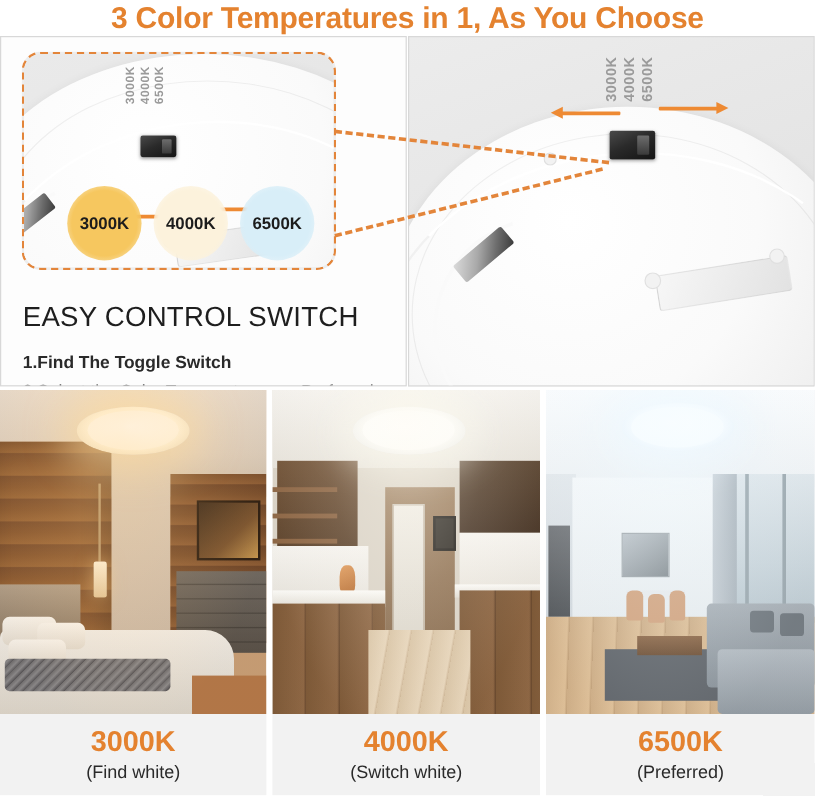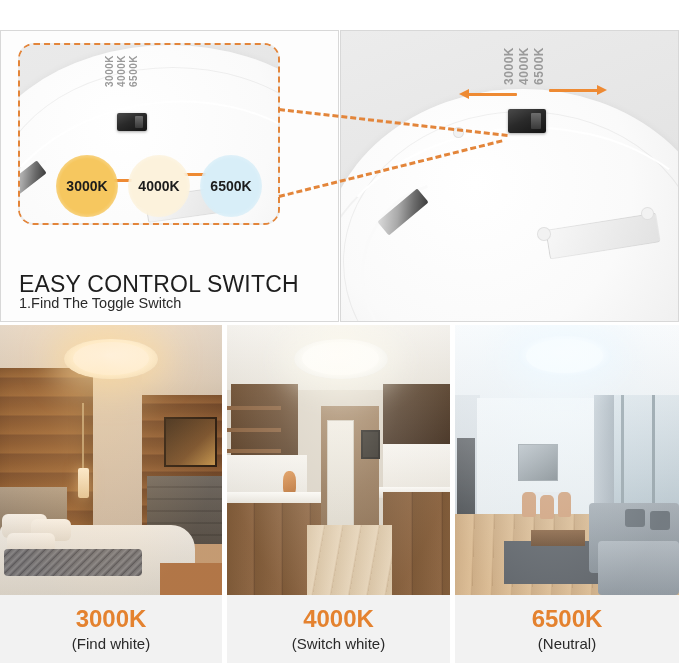--- a/index.html
+++ b/index.html
@@ -115,28 +115,28 @@
   }
   .ct-3000{background:radial-gradient(circle,#F6C75F 0%,#F6C75F 62%,rgba(246,199,95,0.55) 82%,rgba(246,199,95,0) 100%);}
   .ct-4000{background:radial-gradient(circle,#FCF2DC 0%,#FCF2DC 62%,rgba(252,242,220,0.55) 82%,rgba(252,242,220,0) 100%);}
   .ct-6500{background:radial-gradient(circle,#D8EEF8 0%,#D8EEF8 62%,rgba(216,238,248,0.55) 82%,rgba(216,238,248,0) 100%);}
 
   
   .connector{position:absolute;height:0;border-top:3px dashed #E3853A;transform-origin:left center;}
 
   
   .easy-heading{
-    position:absolute;left:18px;top:240px;
+    position:absolute;left:18px;top:220px;
     font-size:23px;color:#1e1e1e;letter-spacing:0.2px;white-space:nowrap;
   }
   .step{
     position:absolute;left:18px;
     font-size:14.5px;color:#2a2a2a;white-space:nowrap;
   }
-  .step-1{top:264px;}
+  .step-1{top:264px;font-weight:bold;}
   .step-2{top:288px;}
 
   
   .bottom-row{position:absolute;left:0;top:325px;width:679px;height:338px;background:#ffffff;}
   .room-col{position:absolute;top:0;width:222px;height:338px;}
   .room-col.c1{left:0;}
   .room-col.c2{left:227px;width:223px;}
   .room-col.c3{left:455px;width:224px;}
 
   .room-photo{position:absolute;left:0;top:0;width:100%;height:270px;overflow:hidden;}
@@ -210,20 +210,23 @@
 
   
   .lamp{position:absolute;border-radius:50%;}
   .lamp-inner{position:absolute;inset:9%;border-radius:50%;}
 </style>
 </head>
 <body>
 
 <div class="page">
 
+  <div class="title-bar">
+    <div class="title-text">3 Color Temperatures in 1, As You Choose</div>
+  </div>
 
   <div class="top-row">
 
     <div class="panel-left">
 
       <div class="inset">
         <div class="inset-art fixture">
           <div class="fx-bg"></div>
           <div class="fx-disc" style="left:20px;top:40px;width:400px;height:300px;"></div>
           <div class="fx-ring" style="left:44px;top:62px;width:356px;height:262px;"></div>
@@ -392,18 +395,18 @@
           <div class="r3-cushion" style="left:87%;top:69%;width:9%;height:7%;"></div>
           <div class="r3-sofa2"></div>
           <div class="lamp" style="left:28%;top:4%;width:42%;height:15%;background:radial-gradient(ellipse at 50% 45%, #ffffff 0%, #f8fcff 55%, #eaf3fa 82%, #dbe8f2 100%);box-shadow:0 0 30px 12px rgba(236,248,255,0.65);">
             <div class="lamp-inner" style="background:radial-gradient(ellipse at 45% 40%, #ffffff 0%, #fbfeff 70%, #eff7fd 100%);"></div>
           </div>
           <div class="r3-glow"></div>
         </div>
       </div>
       <div class="label-box">
         <div class="label-k">6500K</div>
-        <div class="label-sub">(Neutral)</div>
+        <div class="label-sub">(Preferred)</div>
       </div>
     </div>
 
   </div>
 </div>
 
 </body></html>

